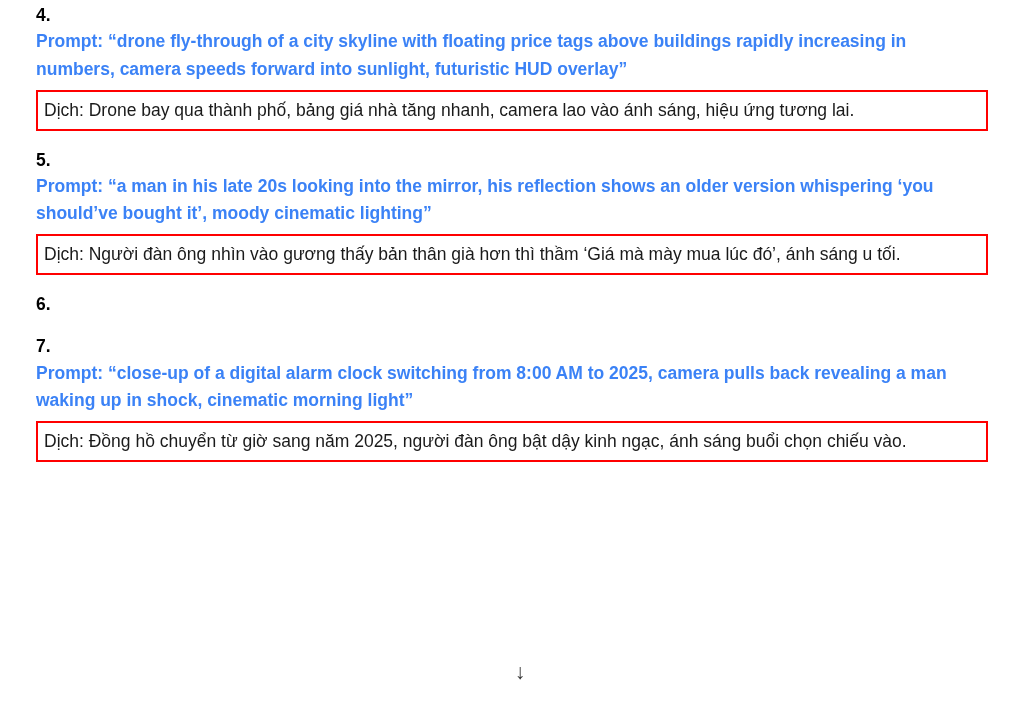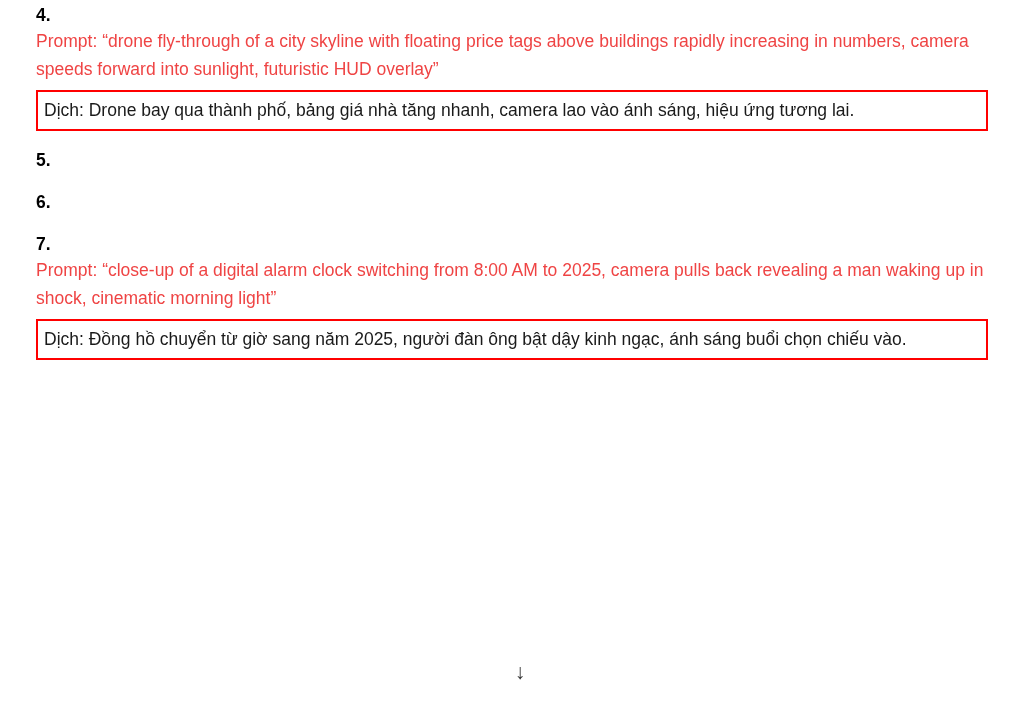--- a/index.html
+++ b/index.html
@@ -31,24 +31,24 @@
     font-size: 17.5px;
     font-weight: bold;
     color: #000000;
     line-height: 1.5;
     margin: 0;
     padding: 0;
   }
   .prompt-line {
     font-size: 17.5px;
     line-height: 1.58;
-    color: #ef4444;
+    color: #3b82f6;
     margin: 0;
     padding: 0;
-    font-weight: 400;
+    font-weight: 700;
   }
   .dich-box {
     border: 2.5px solid #ff0000;
     box-sizing: border-box;
     padding: 4px 6px 5px 6px;
     margin-top: 6px;
   }
   .dich-text {
     font-size: 17.5px;
     line-height: 1.6;
@@ -91,20 +91,24 @@
     <div class="block b1">
       <div class="item-number">4.</div>
       <div class="prompt-line">Prompt: “drone fly-through of a city skyline with floating price tags above buildings rapidly increasing in numbers, camera speeds forward into sunlight, futuristic HUD overlay”</div>
       <div class="dich-box">
         <div class="dich-text">Dịch: Drone bay qua thành phố, bảng giá nhà tăng nhanh, camera lao vào ánh sáng, hiệu ứng tương lai.</div>
       </div>
     </div>
 
     <div class="block b2">
       <div class="item-number">5.</div>
+      <div class="prompt-line">Prompt: “a man in his late 20s looking into the mirror, his reflection shows an older version whispering ‘you should’ve bought it’, moody cinematic lighting”</div>
+      <div class="dich-box">
+        <div class="dich-text">Dịch: Người đàn ông nhìn vào gương thấy bản thân già hơn thì thầm ‘Giá mà mày mua lúc đó’, ánh sáng u tối.</div>
+      </div>
     </div>
 
     <div class="block b3">
       <div class="item-number">6.</div>
     </div>
 
     <div class="block b4">
       <div class="item-number">7.</div>
       <div class="prompt-line">Prompt: “close-up of a digital alarm clock switching from 8:00 AM to 2025, camera pulls back revealing a man waking up in shock, cinematic morning light”</div>
       <div class="dich-box">

